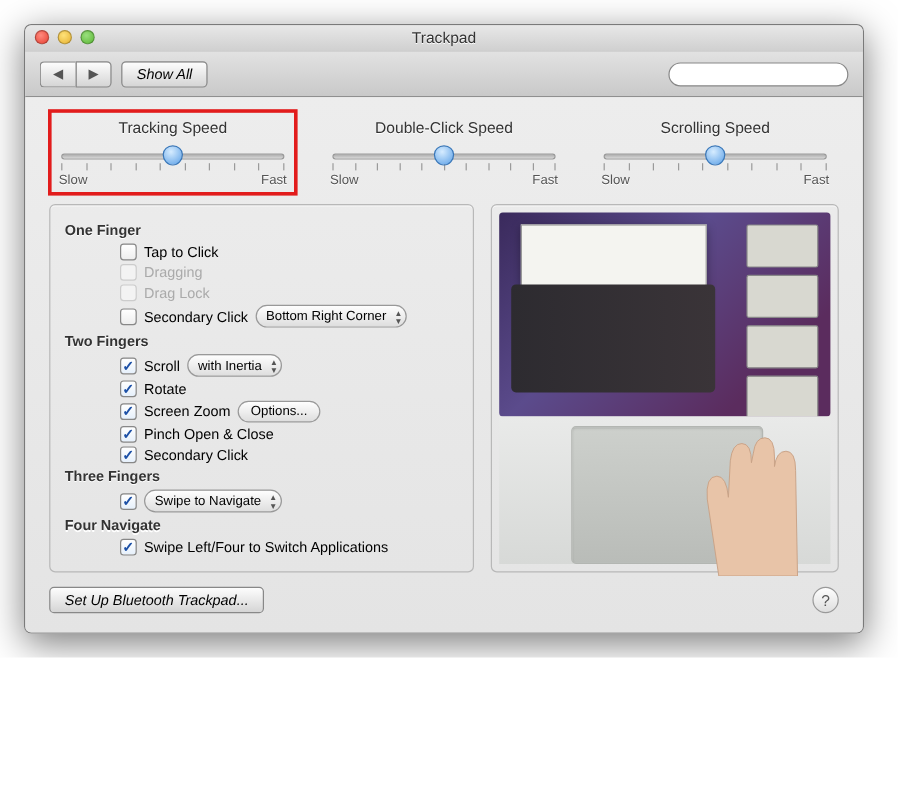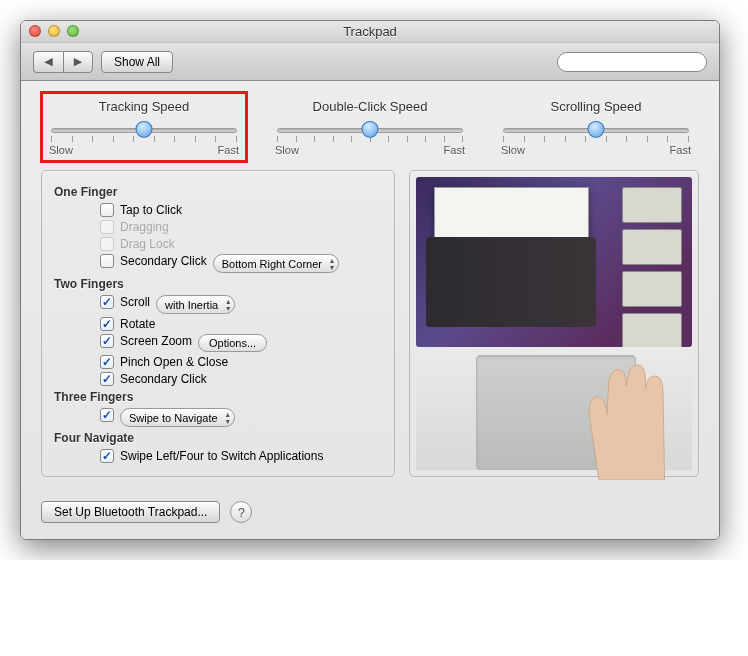--- a/index.html
+++ b/index.html
@@ -51,21 +51,21 @@
 }
 .navbtn:first-child { border-radius: 4px 0 0 4px; border-right: none; }
 .navbtn:last-child { border-radius: 0 4px 4px 0; }
 .btn {
   height: 22px;
   padding: 0 12px;
   background: linear-gradient(#fdfdfd, #d5d5d5);
   border: 1px solid #888;
   border-radius: 4px;
   font-size: 12px;
-  display: inline-flex; align-items: center;
+  display: inline-flex; align-items: center; font-style: italic;
 }
 .search {
   margin-left: auto;
   width: 150px; height: 20px;
   border: 1px solid #888;
   border-radius: 11px;
   background: #fff;
   display: flex; align-items: center; padding: 0 6px;
 }
 .search svg { width: 12px; height: 12px; margin-right: 4px; }
@@ -88,21 +88,21 @@
 .lower { display: flex; gap: 14px; }
 .groupbox {
   flex: 1;
   background: none;
   border: 1px solid #b8b8b8;
   border-radius: 5px;
   padding: 10px 12px;
   box-shadow: inset 0 1px 0 rgba(255,255,255,0.6);
 }
 .groupbox .section { font-weight: bold; font-size: 12px; color: #333; margin: 4px 0 4px; text-shadow: 0 1px 0 #fff; }
-.groupbox .row { display: flex; align-items: flex-start; gap: 6px; margin: 3px 0 3px 2px; font-size: 12px; padding-left: 44px; }
+.groupbox .row { display: flex; align-items: center; gap: 6px; margin: 3px 0 3px 2px; font-size: 12px; padding-left: 44px; }
 .chk { width: 14px; height: 14px; border: 1px solid #888; border-radius: 3px; background: linear-gradient(#fff,#eee); display: inline-flex; align-items: center; justify-content: center; }
 .chk.on { background: linear-gradient(#fff,#e6f0fb); }
 .chk.on::after { content: "✓"; font-size: 12px; color: #1b4fa6; font-weight: bold; line-height: 1; }
 .row.disabled { color: #aaa; }
 .row.disabled .chk { border-color: #ccc; background: #f3f3f3; }
 .select {
   height: 19px; padding: 0 16px 0 8px;
   border: 1px solid #999; border-radius: 10px;
   background: linear-gradient(#fefefe,#dedede);
   font-size: 11px; display: inline-flex; align-items: center;
@@ -141,21 +141,21 @@
   background: linear-gradient(90deg,#2d2b30,#3a3438); border-radius:4px; }
 .trackpad-area {
   flex: 1;
   background: linear-gradient(#e9eae9,#d7d9d7);
   position: relative;
 }
 .pad { position:absolute; left:60px; top:8px; width:160px; height:115px; background:linear-gradient(#cdd0cc,#b9bcb8); border:1px solid #b3b6b2; border-radius:4px; box-shadow: inset 0 1px 2px rgba(0,0,0,0.15); }
 .hand { position:absolute; right:-10px; bottom:-10px; width:190px; height:160px; }
 .hand svg { width:100%; height:100%; }
 
-.bottom-row { display:flex; justify-content:flex-start; align-items:center; gap:10px; margin-top:24px; }
+.bottom-row { display:flex; justify-content:space-between; align-items:center; gap:10px; margin-top:12px; }
 .helpbtn { width:22px; height:22px; border:1px solid #999; border-radius:50%; background:linear-gradient(#fefefe,#dedede); display:flex; align-items:center; justify-content:center; font-size:13px; color:#555; }
 </style>
 </head>
 <body>
 
 <div class="window">
   <div class="titlebar">
     <div class="traffic">
       <div class="tl red"></div>
       <div class="tl yellow"></div>

